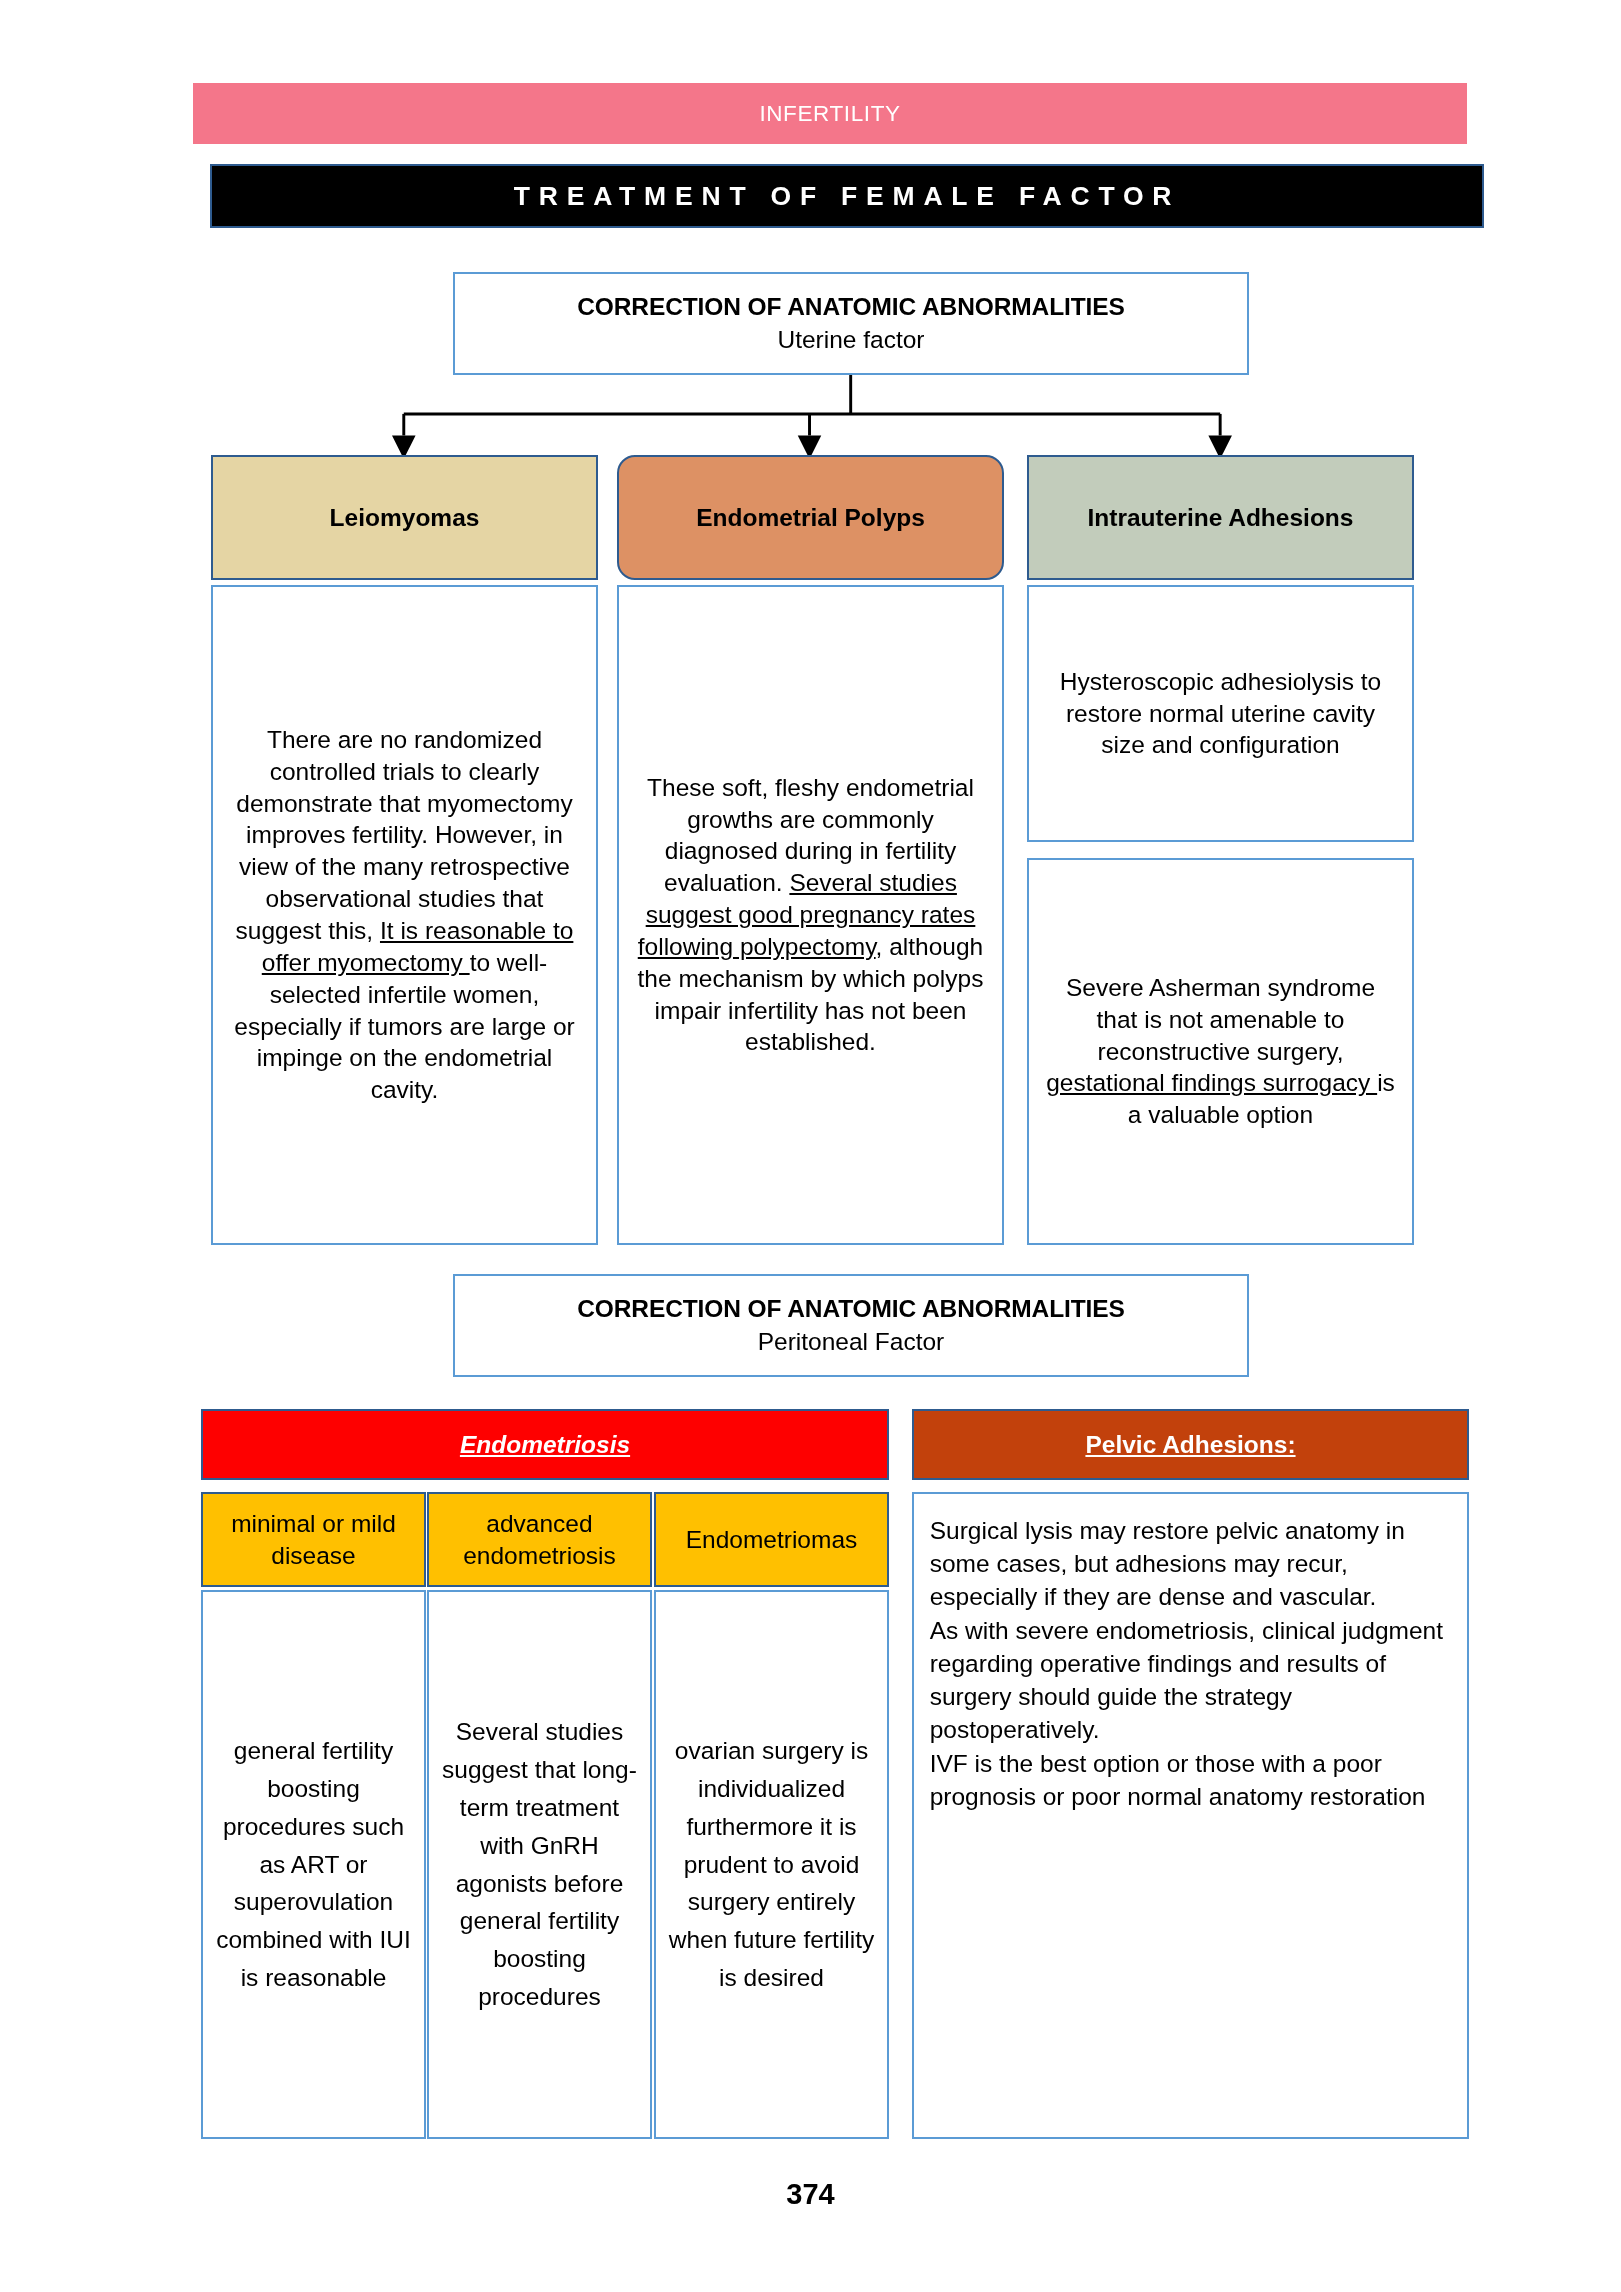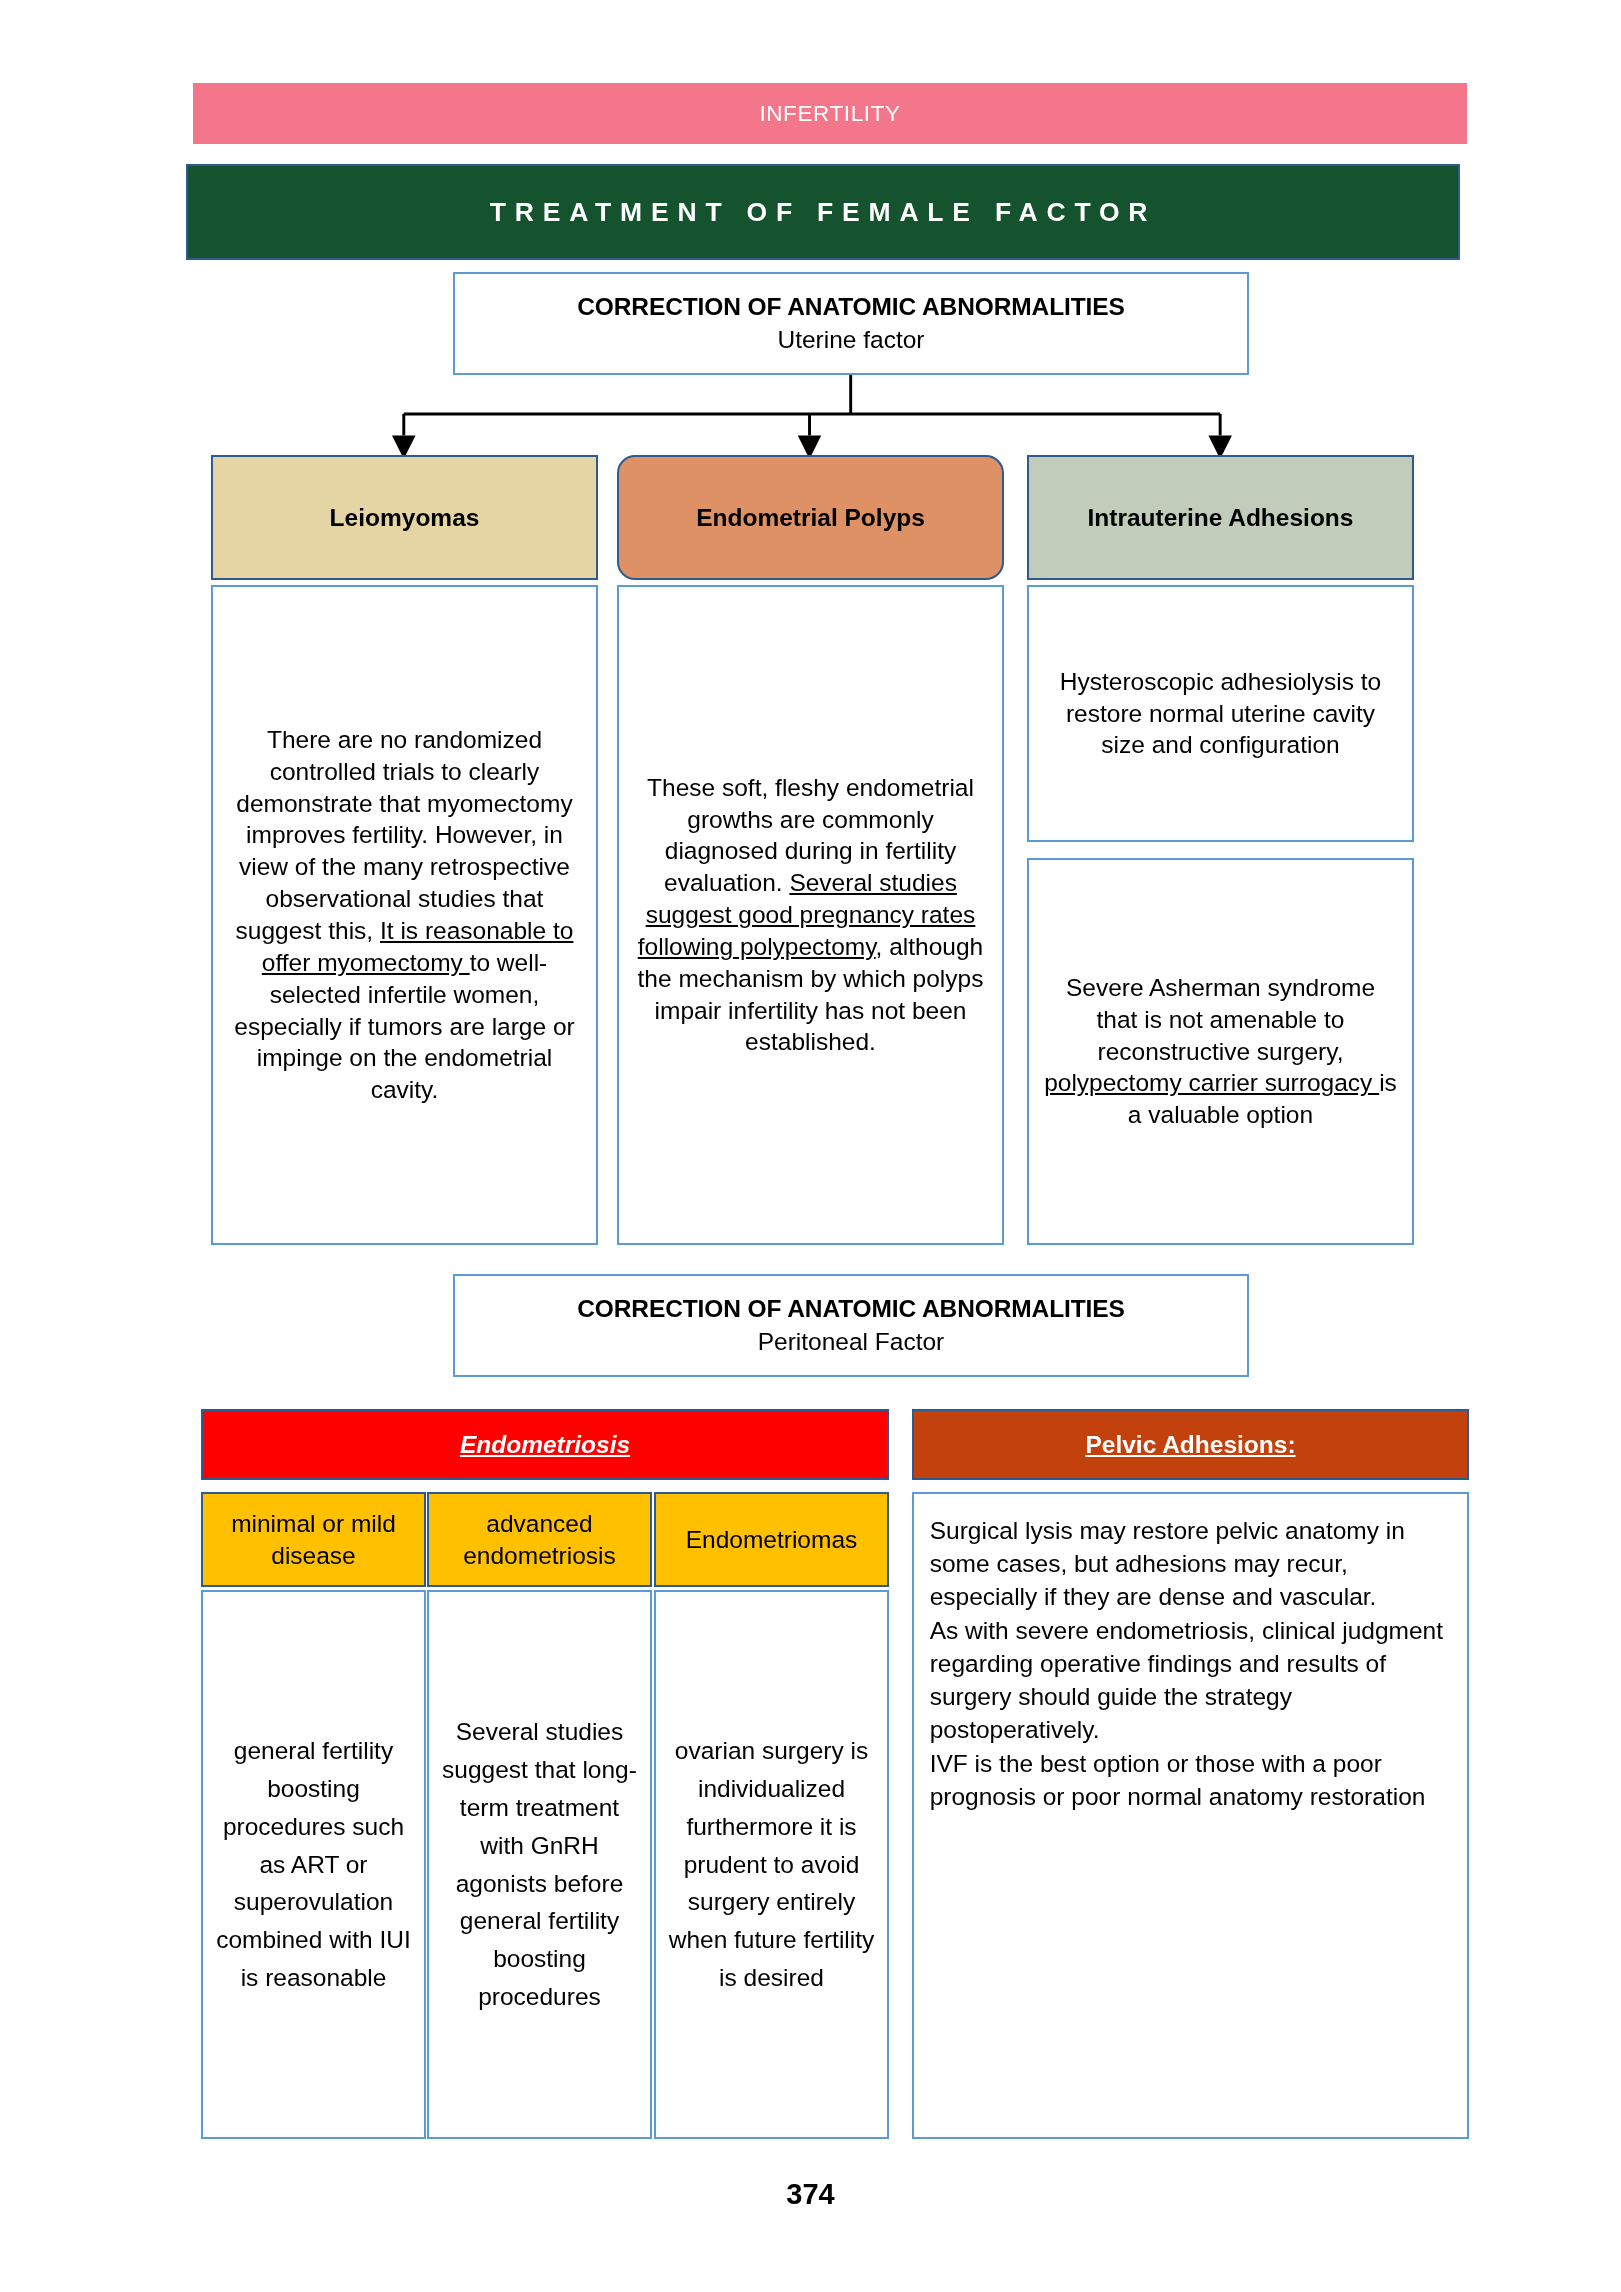--- a/index.html
+++ b/index.html
@@ -38,25 +38,25 @@
   }
   .banner-pink-text {
     color: #ffffff;
     font-size: 22.5px;
     letter-spacing: 0.6px;
     font-weight: 400;
   }
 
   .banner-teal {
     position: absolute;
-    left: 186px;
+    left: 210px;
     top: 164px;
     width: 1274px;
-    height: 96px;
-    background: #14532d;
+    height: 64px;
+    background: #000000;
     border: 2.9px solid #2e5b8f;
     display: flex;
     align-items: center;
     justify-content: center;
     box-sizing: border-box;
   }
   .banner-teal-text {
     color: #ffffff;
     font-size: 26.5px;
     font-weight: 700;
@@ -229,21 +229,21 @@
       <span>These soft, fleshy endometrial growths are commonly diagnosed during in fertility evaluation. </span><span class="u">Several studies suggest good pregnancy rates following polypectomy</span><span>, although the mechanism by which polyps impair infertility has not been established.</span>
     </div>
   </div>
 
   <div class="body-box" style="left:1027px; top:585px; width:387px; height:257px;">
     <div class="body-text">Hysteroscopic adhesiolysis to restore normal uterine cavity size and configuration</div>
   </div>
 
   <div class="body-box" style="left:1027px; top:858px; width:387px; height:387px;">
     <div class="body-text">
-      <span>Severe Asherman syndrome that is not amenable to reconstructive surgery, </span><span class="u">polypectomy carrier surrogacy </span><span>is a valuable option</span>
+      <span>Severe Asherman syndrome that is not amenable to reconstructive surgery, </span><span class="u">gestational findings surrogacy </span><span>is a valuable option</span>
     </div>
   </div>
 
   <div class="title-box" style="left:453px; top:1274px; width:796px; height:103px;">
     <div class="line1">CORRECTION OF ANATOMIC ABNORMALITIES</div>
     <div class="line2">Peritoneal Factor</div>
   </div>
 
   <div class="header-box bar-red" style="left:201px; top:1409px; width:688px; height:71px;font-style:italic;">
     <span class="ttl">Endometriosis</span>

